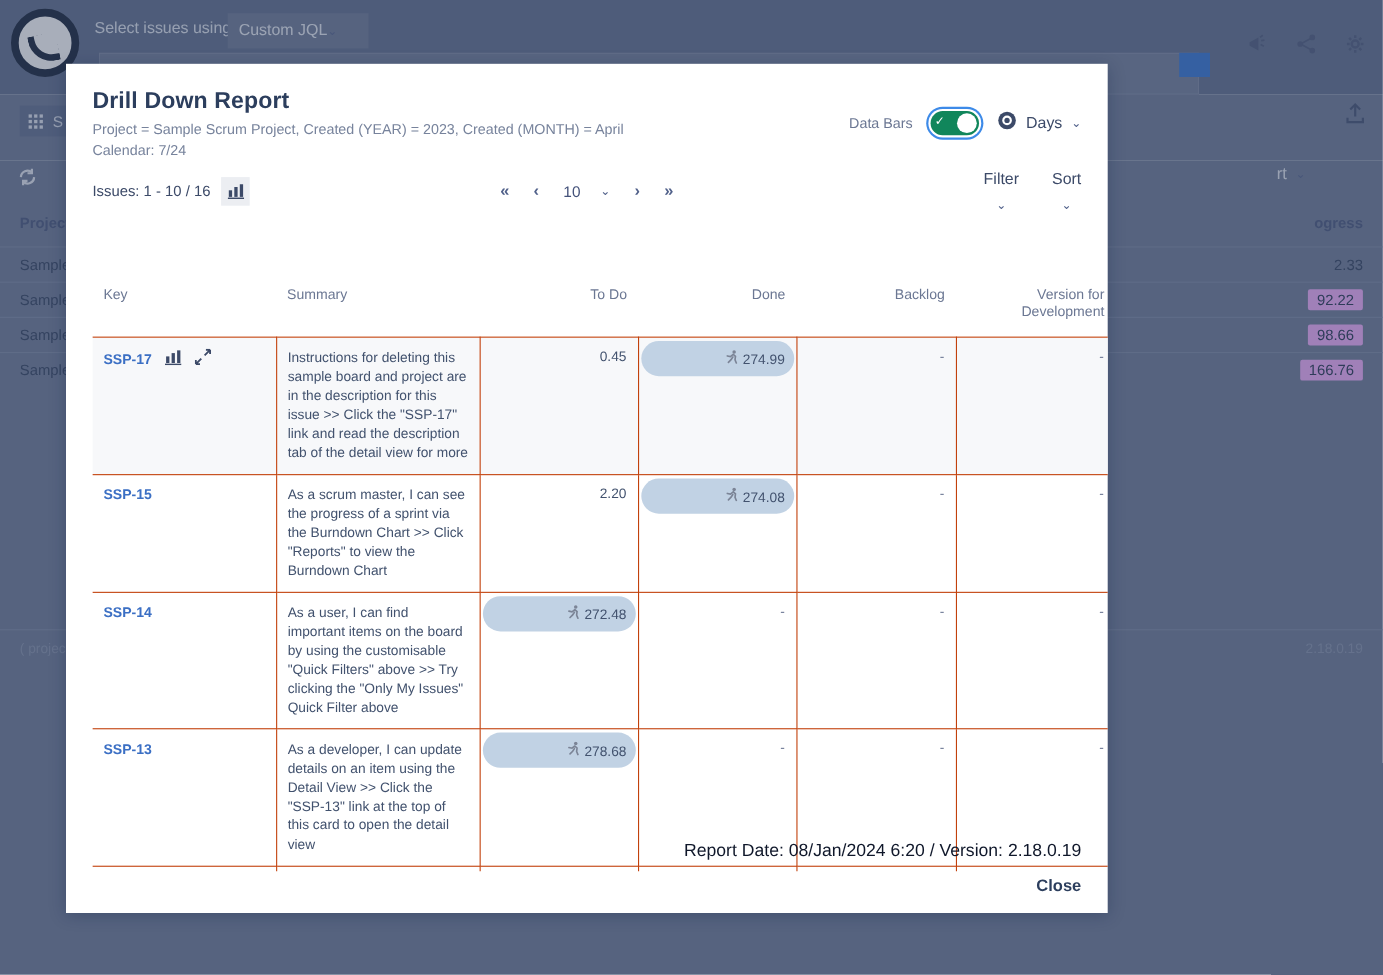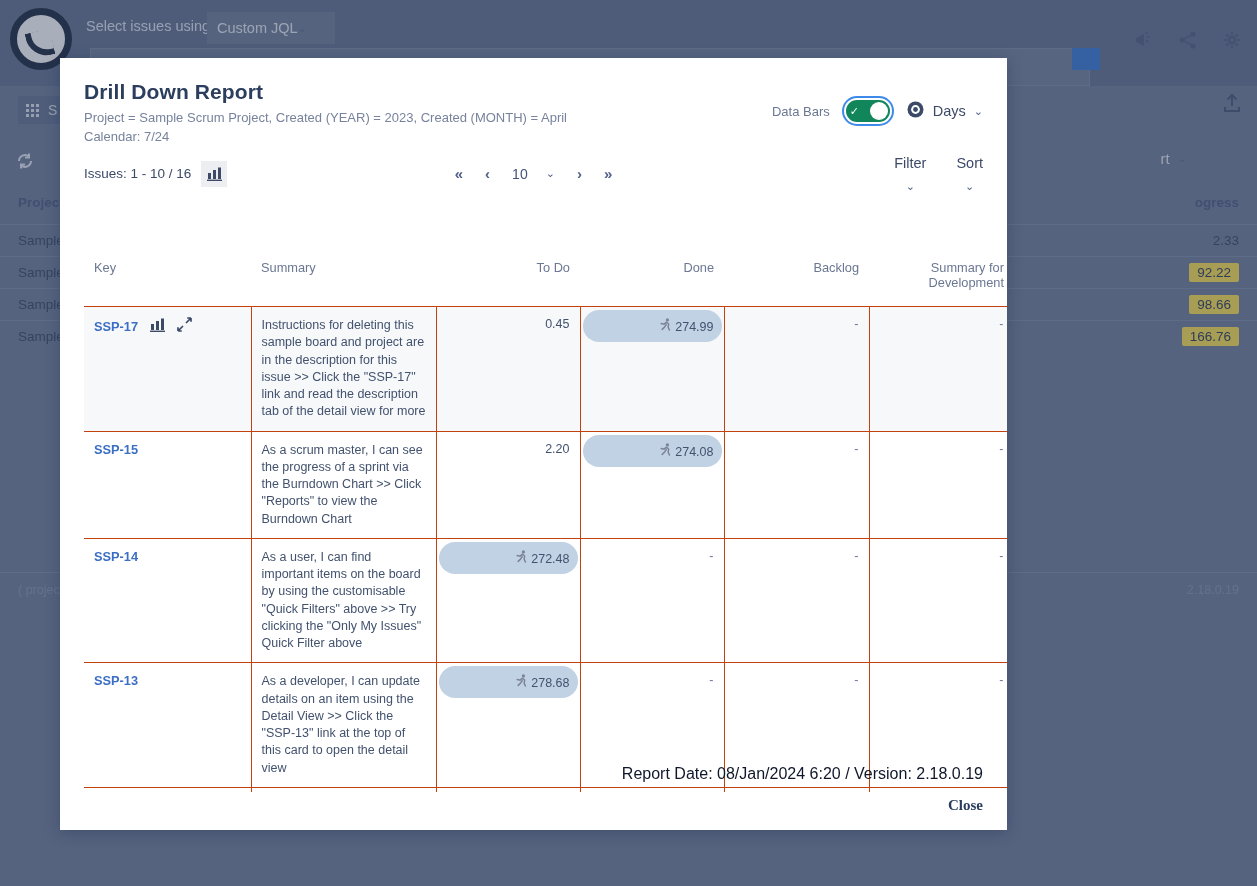--- a/index.html
+++ b/index.html
@@ -91,21 +91,21 @@
     display: flex; justify-content: space-between;
     padding: 5px 18px 14px 18px;
     font-weight: bold; color: #44527a;
   }
   .bg-tr {
     display: flex; justify-content: space-between; align-items: center;
     height: 32px; padding: 0 18px;
     border-top: 1px solid #7b87a3;
   }
   .bg-val-chip {
-    background: #fde047; padding: 2px 8px; border-radius: 2px; color: #22314f;
+    background: #f0abfc; padding: 2px 8px; border-radius: 2px; color: #22314f;
   }
   .bg-footnote {
     position: absolute; left: 0; top: 382px; width: 1257px;
     display: flex; justify-content: space-between;
     padding: 10px 18px; font-size: 12.5px; color: #8591ab;
     border-top: 1px solid #7b87a3;
   }
 
   
   .scrim { position: absolute; inset: 0; background: rgba(62,75,102,0.45); }
@@ -219,21 +219,21 @@
   .sbar .thumb {
     position: absolute; left: 1px; top: 16px; width: 12px; height: 255px;
     background: #bdbdbd;
   }
 
   .m-foot {
     position: absolute; right: 24px; bottom: 16px; text-align: right;
   }
   .rep-date { font-size: 16px; color: #0f172a; margin-left: 15px; }
   .close-btn {
-    margin-top: 14px; font-size: 15px; color: #2c3e5d; font-weight: bold; font-family: Liberation Serif, serif;
+    margin-top: 14px; font-size: 15px; color: #2c3e5d; font-weight: bold;
   }
 </style>
 </head>
 <body>
 
 <div class="bg-page">
 
   <div class="bg-topbar"></div>
   <div class="bg-logo"></div>
   <div class="bg-select-label">Select issues using</div>
@@ -410,21 +410,21 @@
           <col style="width:135px">
       </colgroup>
       <thead>
         <tr>
           <th class="left">Key</th>
           <th class="left">Summary</th>
           <th>To Do</th>
           <th>Done</th>
           <th>Backlog</th>
           <th>
-            <span>Summary for</span><br>
+            <span>Version for</span><br>
             <span>Development</span>
           </th>
           <th>In Progress</th>
         </tr>
       </thead>
       <tbody id="issue-rows">
           <tr class="alt">
             <td class="key">
               <span class="key-cell">
                 <a class="key-link">SSP-17</a>

